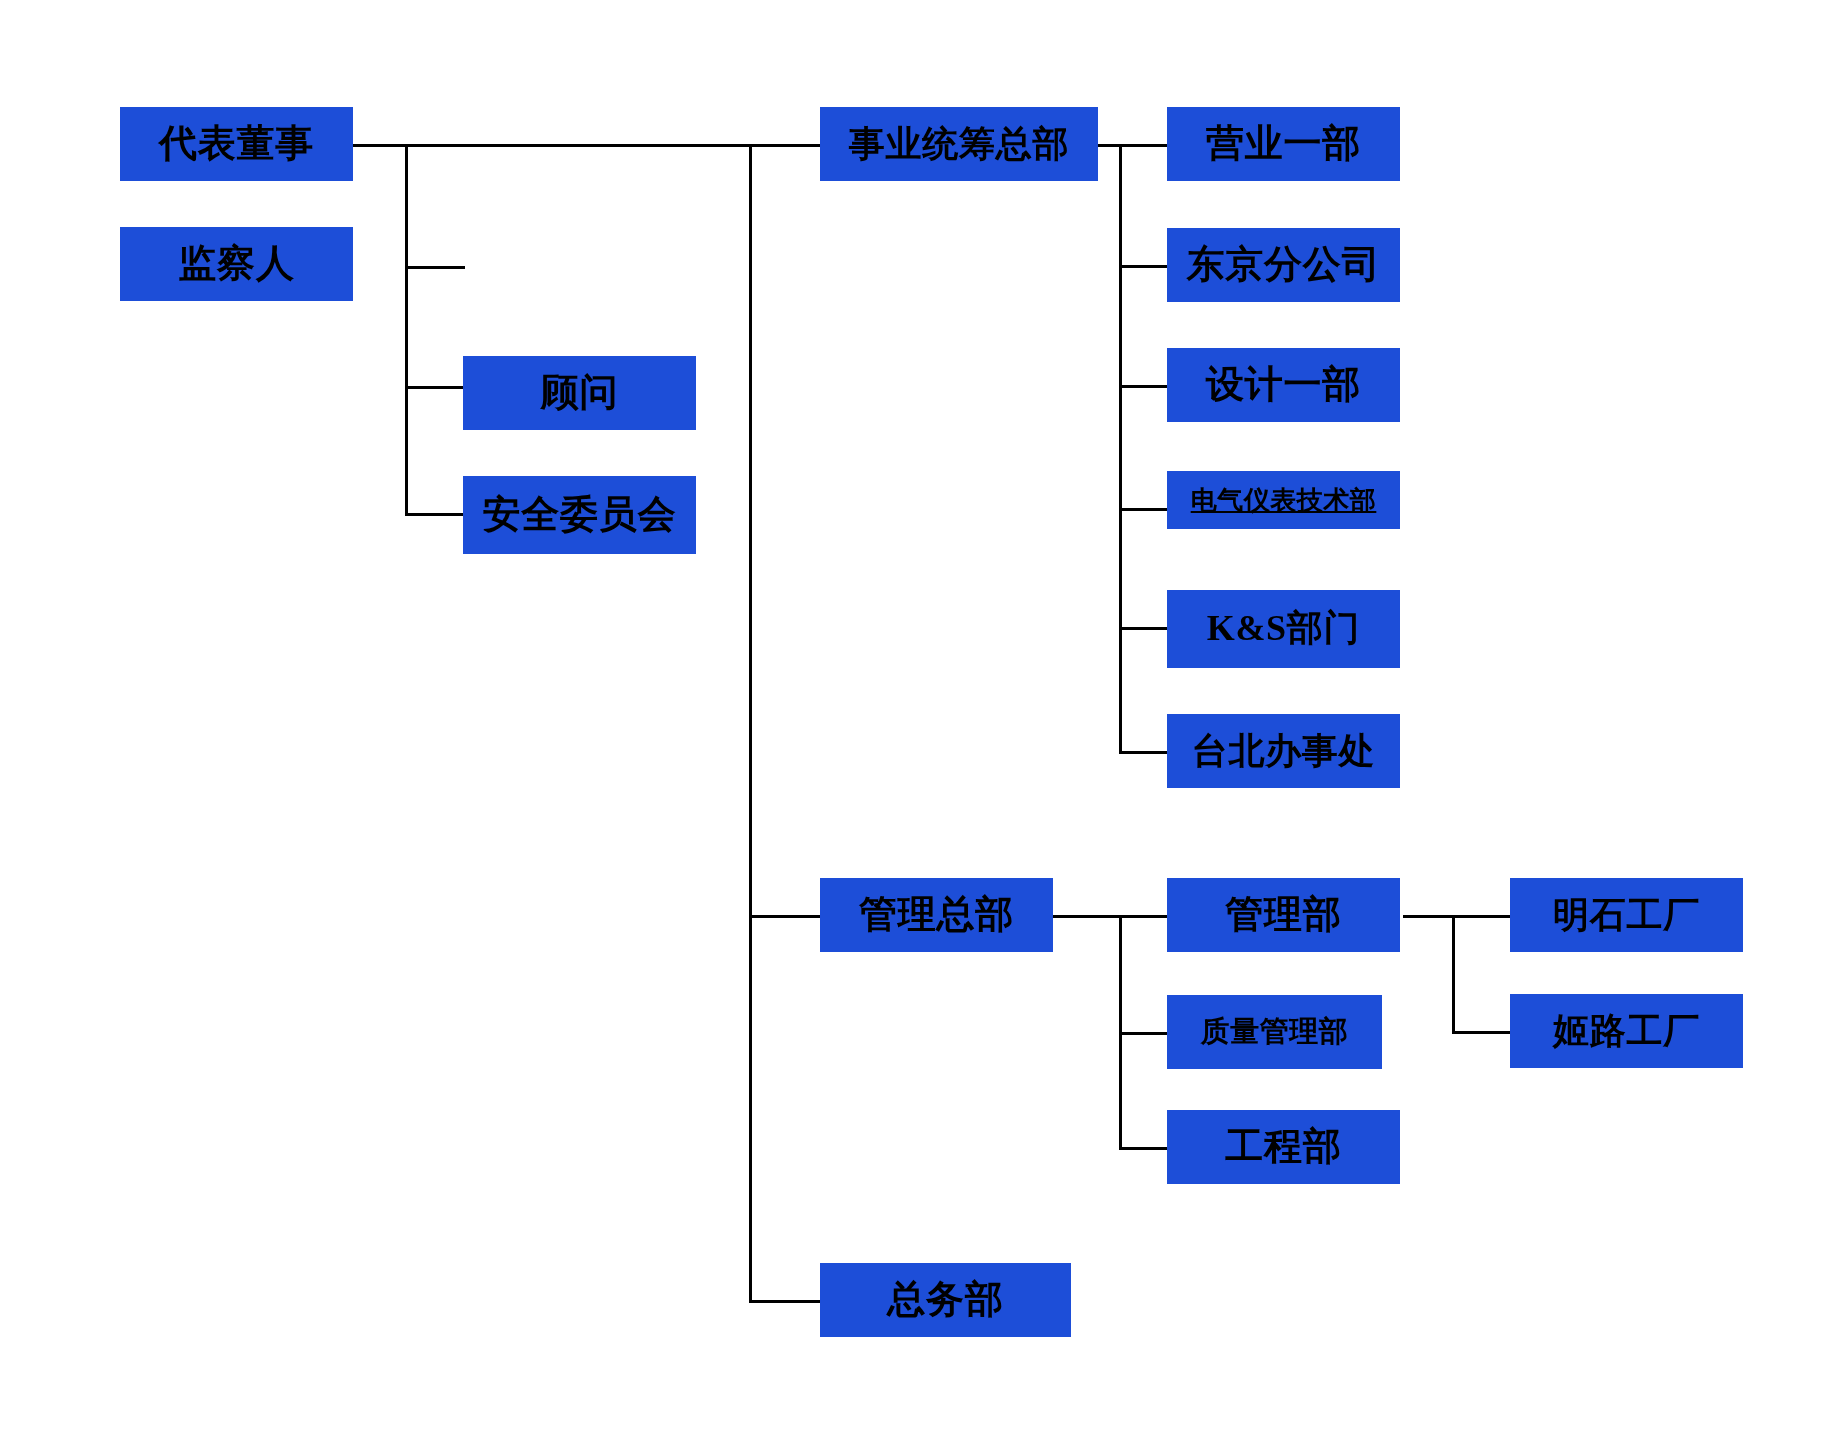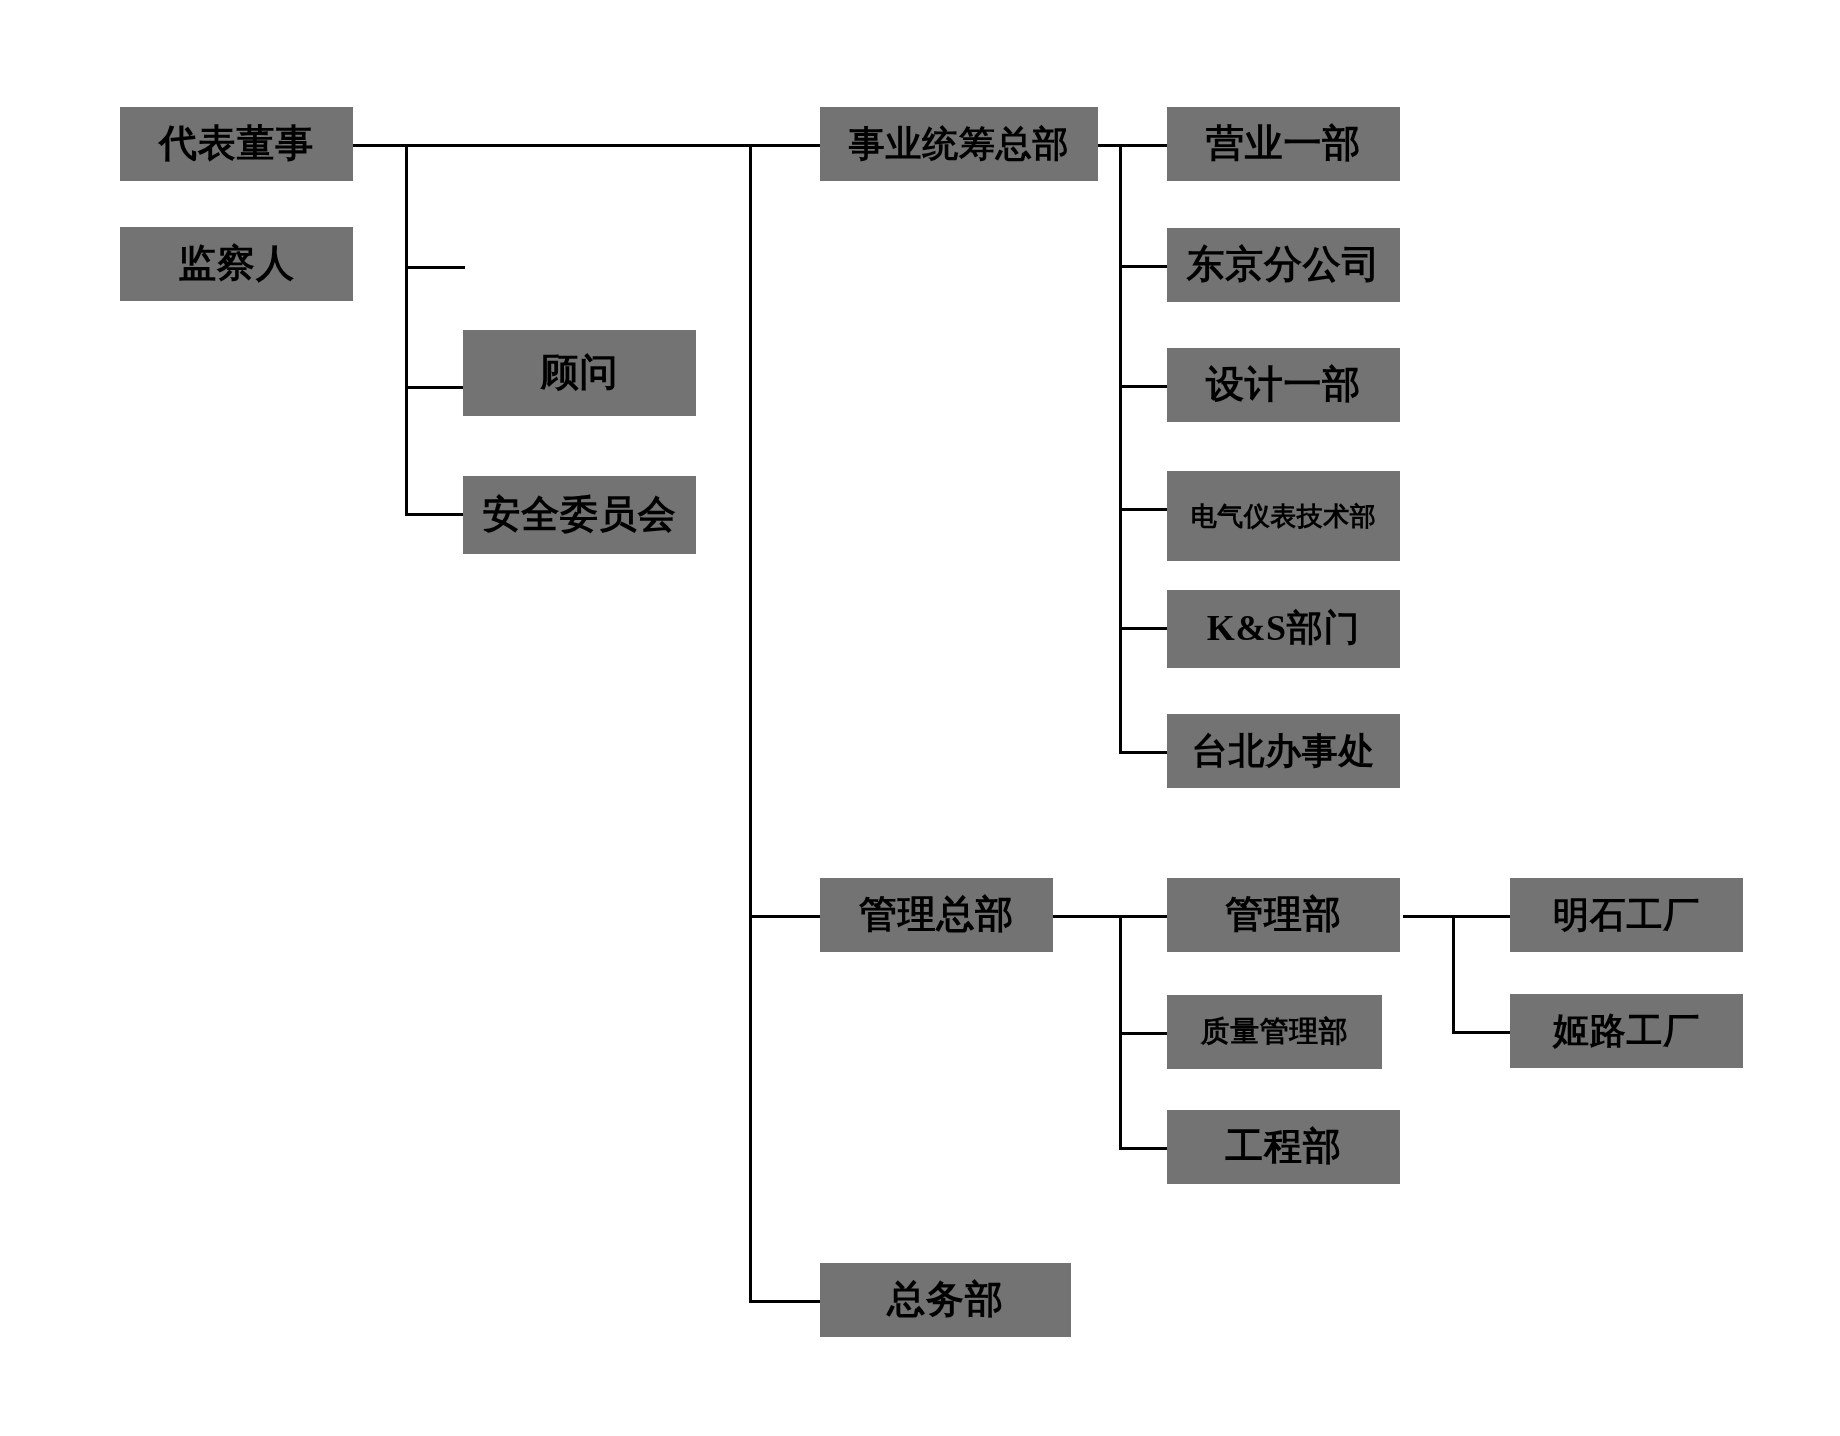--- a/index.html
+++ b/index.html
@@ -12,21 +12,21 @@
   }
   #chart-root {
     position: relative;
     width: 1840px;
     height: 1436px;
     background: #ffffff;
     overflow: hidden;
   }
   .node {
     position: absolute;
-    background: #737373;
+    background: #1d4ed8;
     color: #000000;
     display: flex;
     align-items: center;
     justify-content: center;
     text-align: center;
     font-weight: bold;
     letter-spacing: 0.02em;
     line-height: 1.1;
     box-sizing: border-box;
     padding: 17px 6px;
@@ -86,33 +86,33 @@
   <div class="line h" style="left:1403px; top:915px; width:52px;"></div>
   <div class="line v" style="left:1452px; top:915px; height:118px;"></div>
   <div class="line h" style="left:1452px; top:915px; width:60px;"></div>
   <div class="line h" style="left:1452px; top:1031px; width:60px;"></div>
 
   <div class="node sz-lg" style="left:120px; top:107px; width:233px; height:74px;">代表董事</div>
 
   <div class="node sz-lg" style="left:120px; top:227px; width:233px; height:74px;">监察人</div>
 
 
-  <div class="node sz-lg" style="left:463px; top:330px; width:233px; height:86px;">顾问</div>
+  <div class="node sz-lg" style="left:463px; top:356px; width:233px; height:74px;">顾问</div>
 
   <div class="node sz-lg" style="left:463px; top:476px; width:233px; height:78px;">安全委员会</div>
 
   <div class="node sz-md" style="left:820px; top:107px; width:278px; height:74px;">事业统筹总部</div>
 
   <div class="node sz-lg" style="left:1167px; top:107px; width:233px; height:74px;">营业一部</div>
 
   <div class="node sz-lg" style="left:1167px; top:228px; width:233px; height:74px;">东京分公司</div>
 
   <div class="node sz-lg" style="left:1167px; top:348px; width:233px; height:74px;">设计一部</div>
 
-  <div class="node sz-xs" style="left:1167px; top:471px; width:233px; height:90px;">电气仪表技术部</div>
+  <div class="node sz-xs" style="left:1167px; top:471px; width:233px; height:58px;text-decoration:underline;">电气仪表技术部</div>
 
   <div class="node sz-md serif" style="left:1167px; top:590px; width:233px; height:78px;">K&amp;S部门</div>
 
   <div class="node sz-md" style="left:1167px; top:714px; width:233px; height:74px;">台北办事处</div>
 
   <div class="node sz-lg" style="left:820px; top:878px; width:233px; height:74px;">管理总部</div>
 
   <div class="node sz-lg" style="left:1167px; top:878px; width:233px; height:74px;">管理部</div>
 
   <div class="node sz-sm" style="left:1167px; top:995px; width:215px; height:74px;">质量管理部</div>

